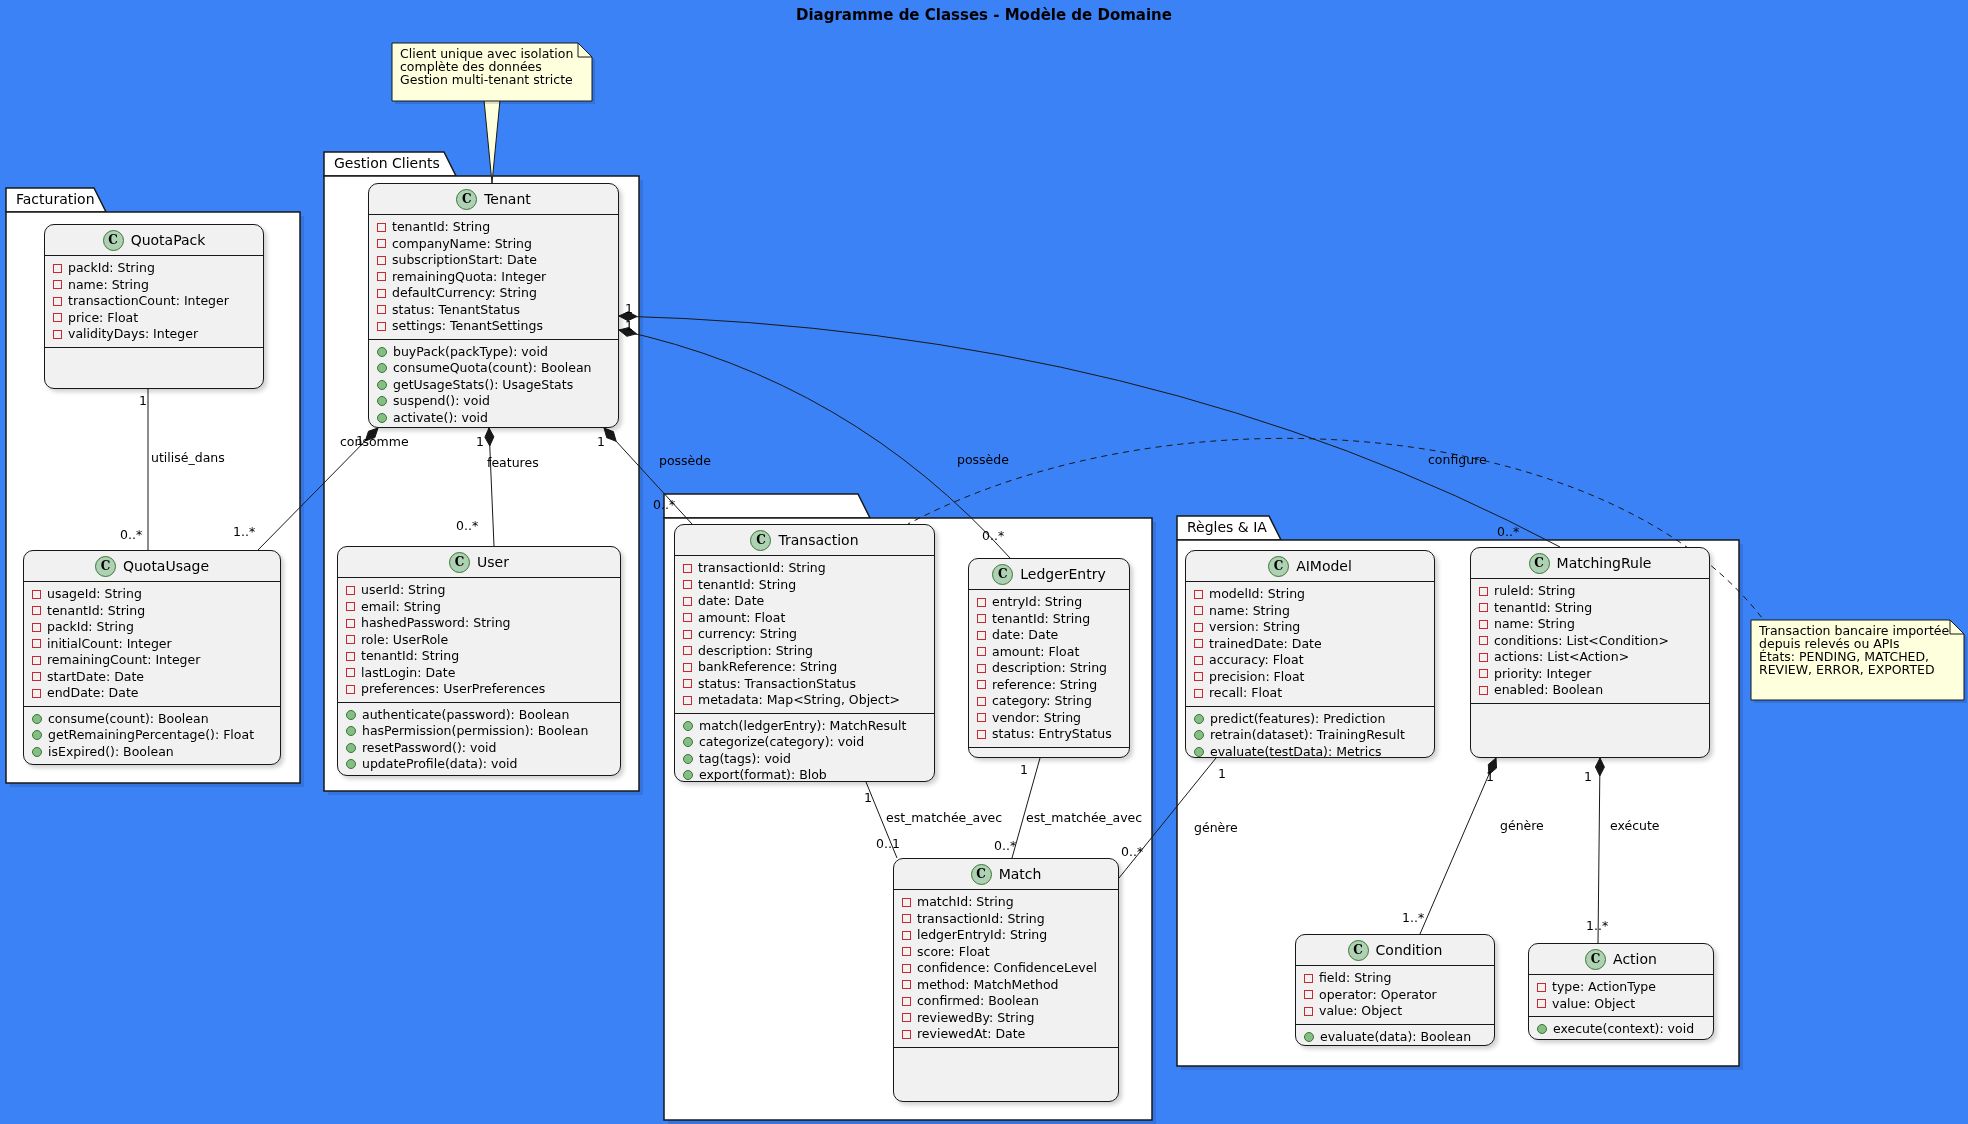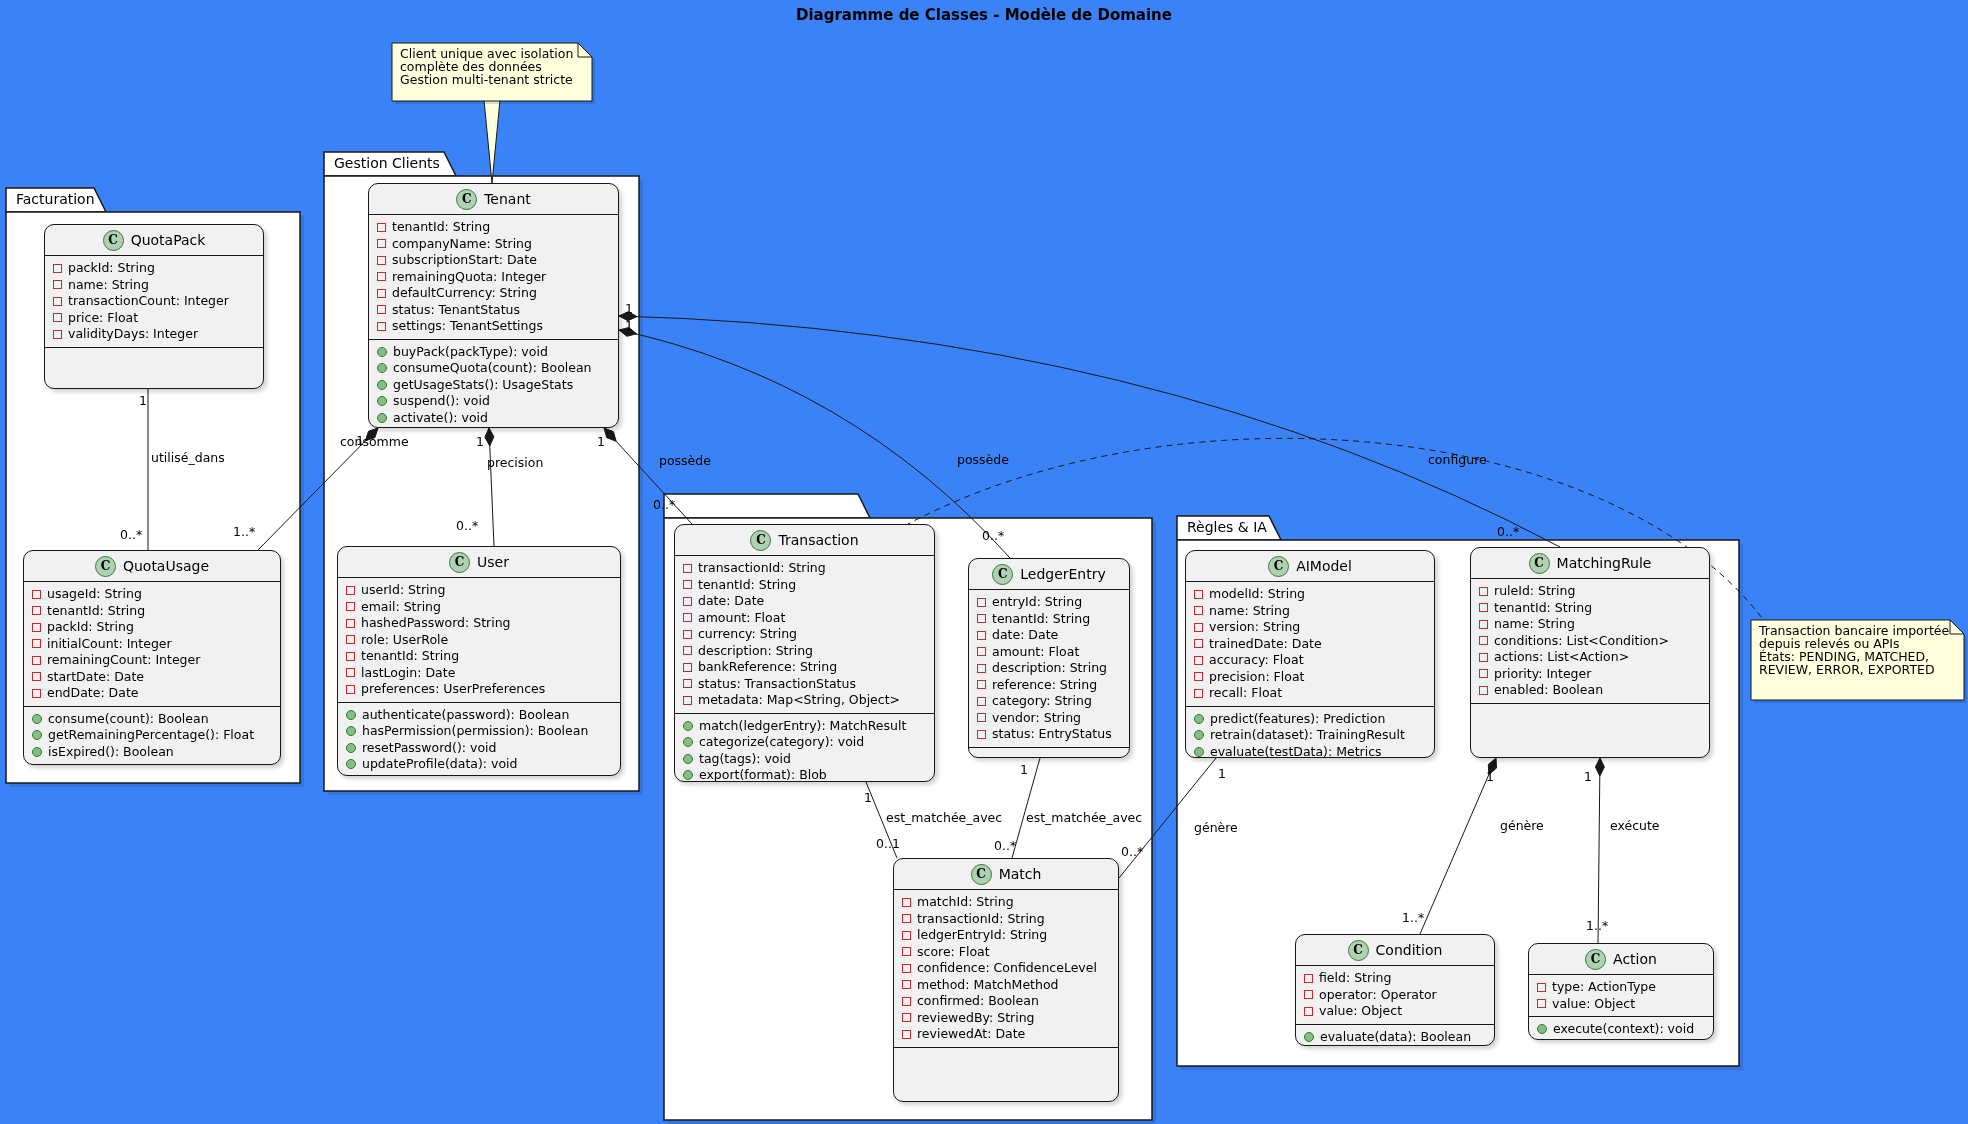--- a/index.html
+++ b/index.html
@@ -77,21 +77,21 @@
 <div class="pkg-label" style="position: absolute; left: 16px; top: 191px;">Facturation</div>
     <div class="pkg-label" style="position: absolute; left: 334px; top: 155px;">Gestion Clients</div>
     <div class="pkg-label" style="position: absolute; left: 674px; top: 497px; margin-top: 36px;">Transactions &amp; Matching</div>
     <div class="pkg-label" style="position: absolute; left: 1187px; top: 519px;">Règles &amp; IA</div>
     <div class="edge-label" style="position: absolute; left: 151px; top: 450px;">utilisé_dans</div>
     <div class="mult" style="position: absolute; left: 139px; top: 393px;">1</div>
     <div class="mult" style="position: absolute; left: 120px; top: 527px;">0..*</div>
     <div class="edge-label" style="position: absolute; left: 340px; top: 434px; text-align: center;">consomme</div>
     <div class="mult" style="position: absolute; left: 356px; top: 433px;">1</div>
     <div class="mult" style="position: absolute; left: 233px; top: 524px;">1..*</div>
-    <div class="edge-label" style="position: absolute; left: 487px; top: 455px;">precision</div>
+    <div class="edge-label" style="position: absolute; left: 487px; top: 455px;">features</div>
     <div class="mult" style="position: absolute; left: 476px; top: 434px;">1</div>
     <div class="mult" style="position: absolute; left: 456px; top: 518px;">0..*</div>
     <div class="edge-label" style="position: absolute; left: 659px; top: 453px;">possède</div>
     <div class="mult" style="position: absolute; left: 597px; top: 434px;">1</div>
     <div class="mult" style="position: absolute; left: 653px; top: 497px;">0..*</div>
     <div class="edge-label" style="position: absolute; left: 957px; top: 452px;">possède</div>
     <div class="mult" style="position: absolute; left: 625px; top: 318px;">1</div>
     <div class="mult" style="position: absolute; left: 982px; top: 528px;">0..*</div>
     <div class="edge-label" style="position: absolute; left: 1428px; top: 452px;">configure</div>
     <div class="mult" style="position: absolute; left: 625px; top: 301px;">1</div>

